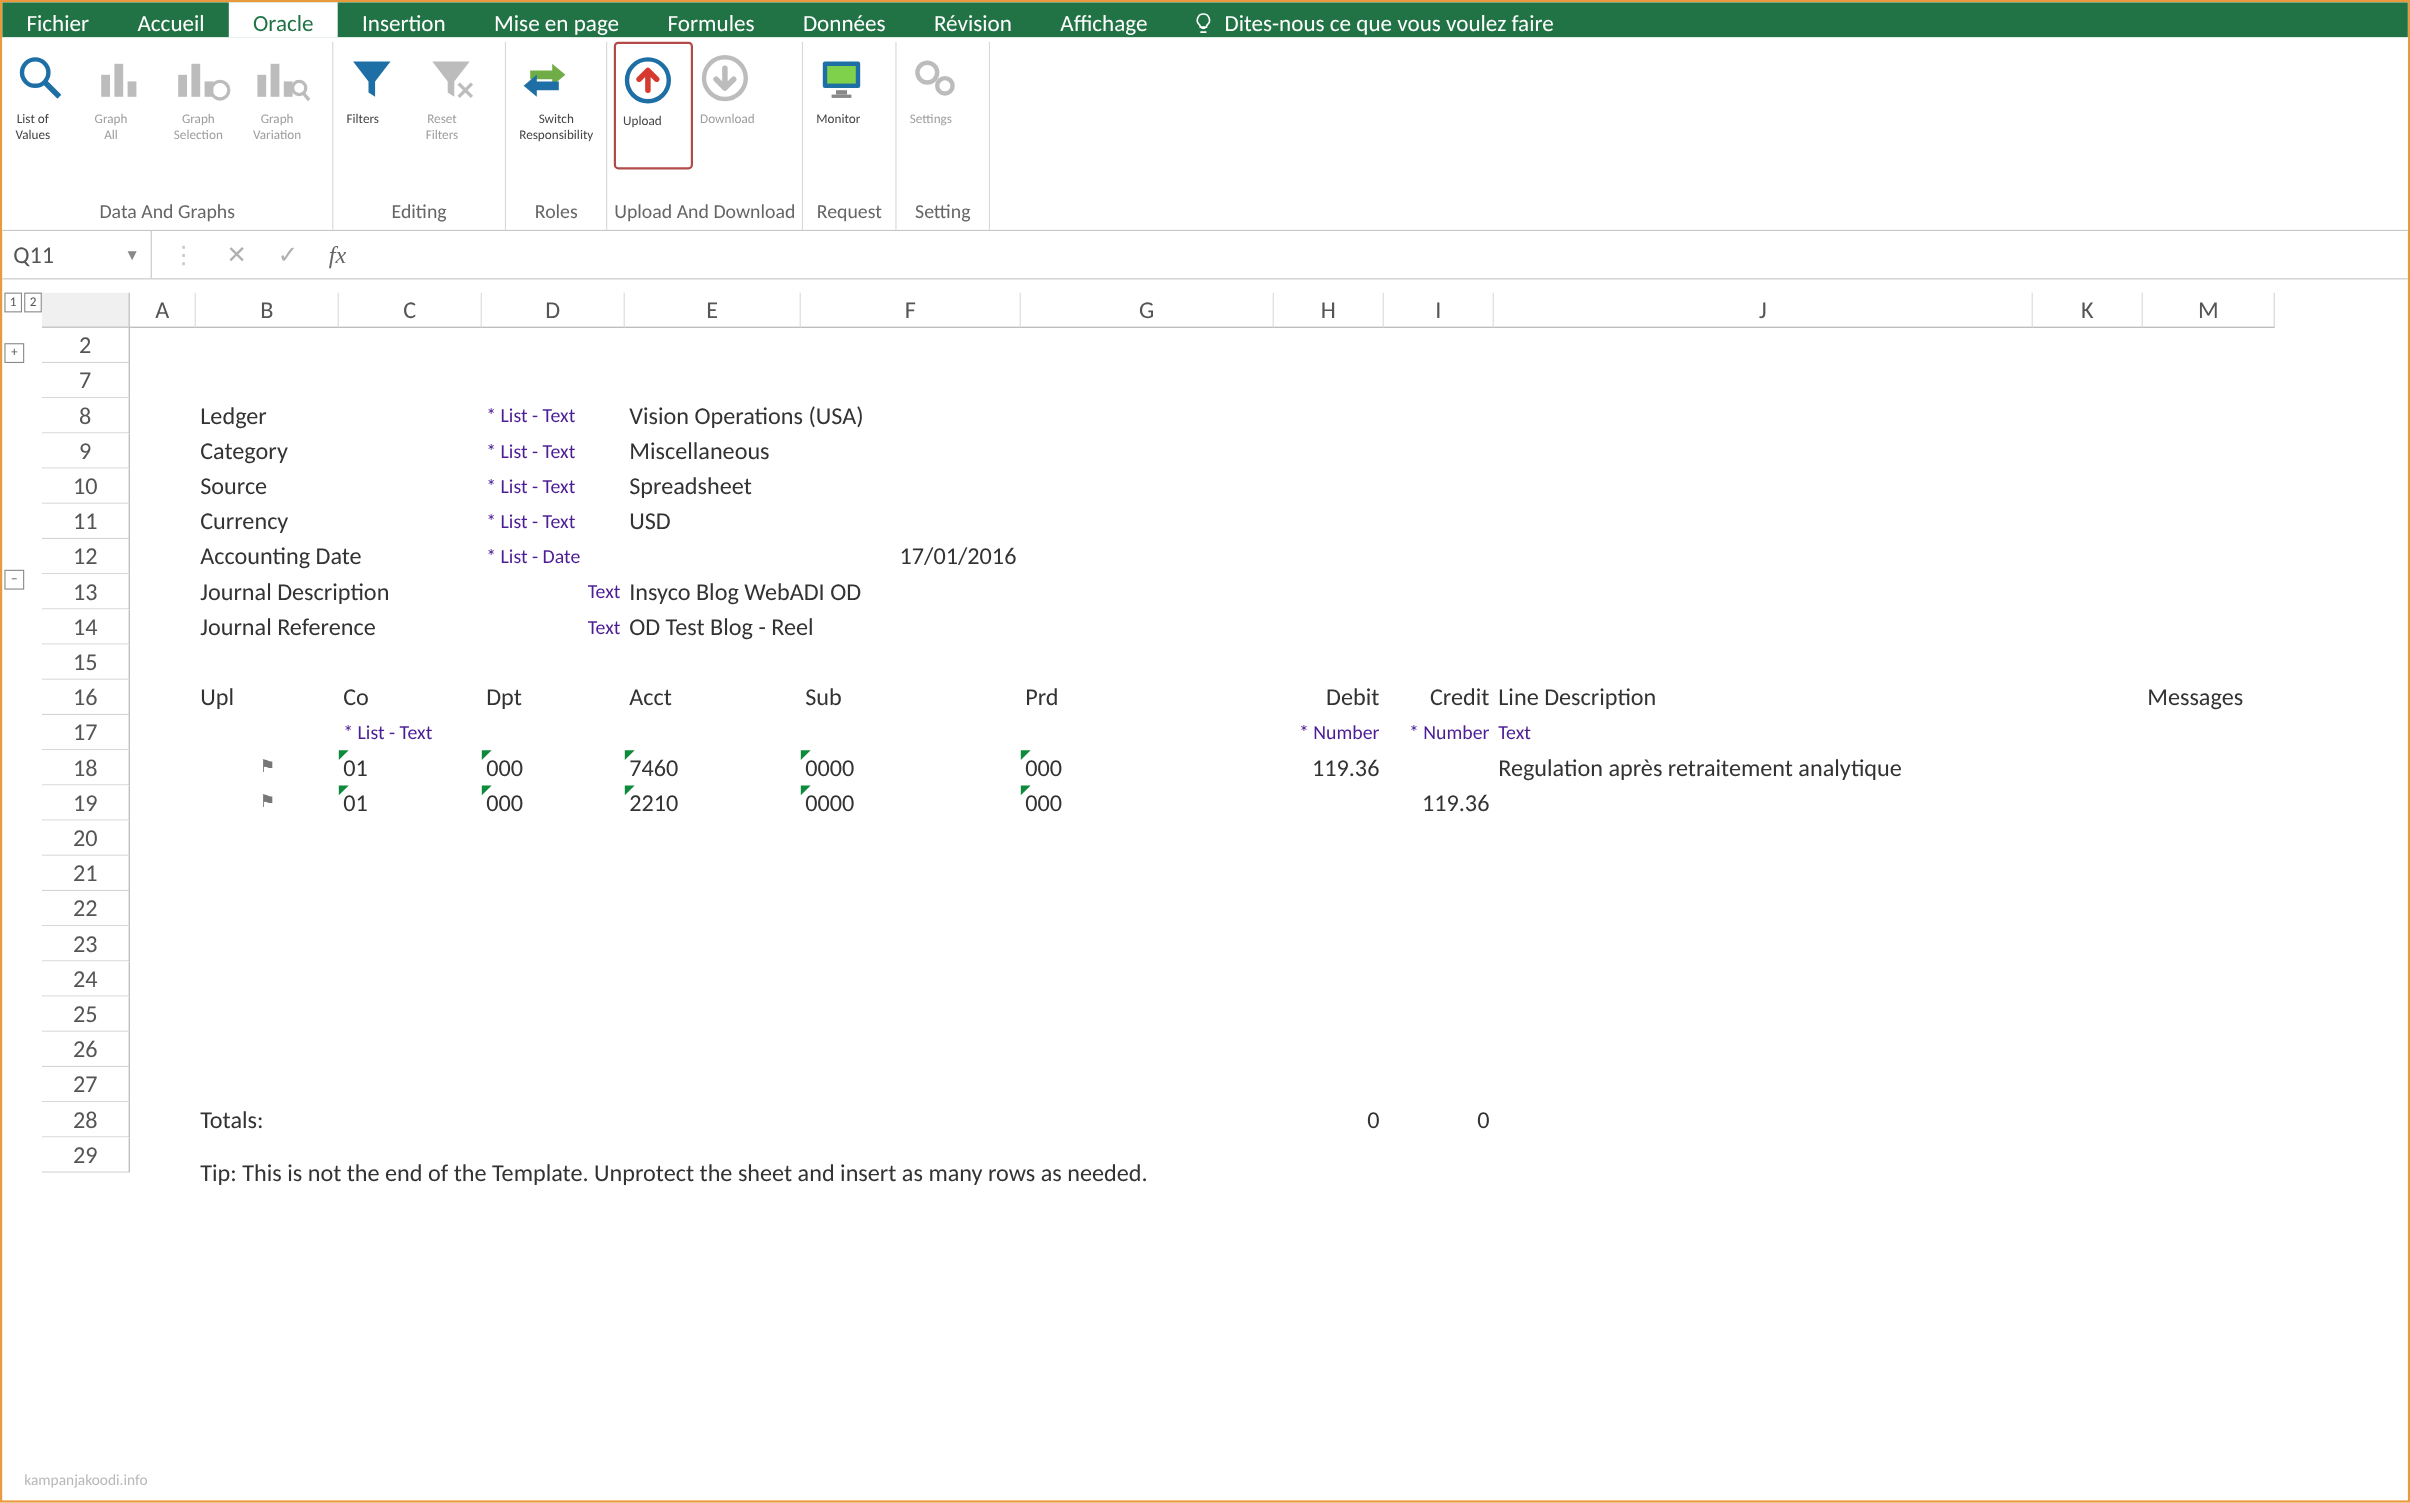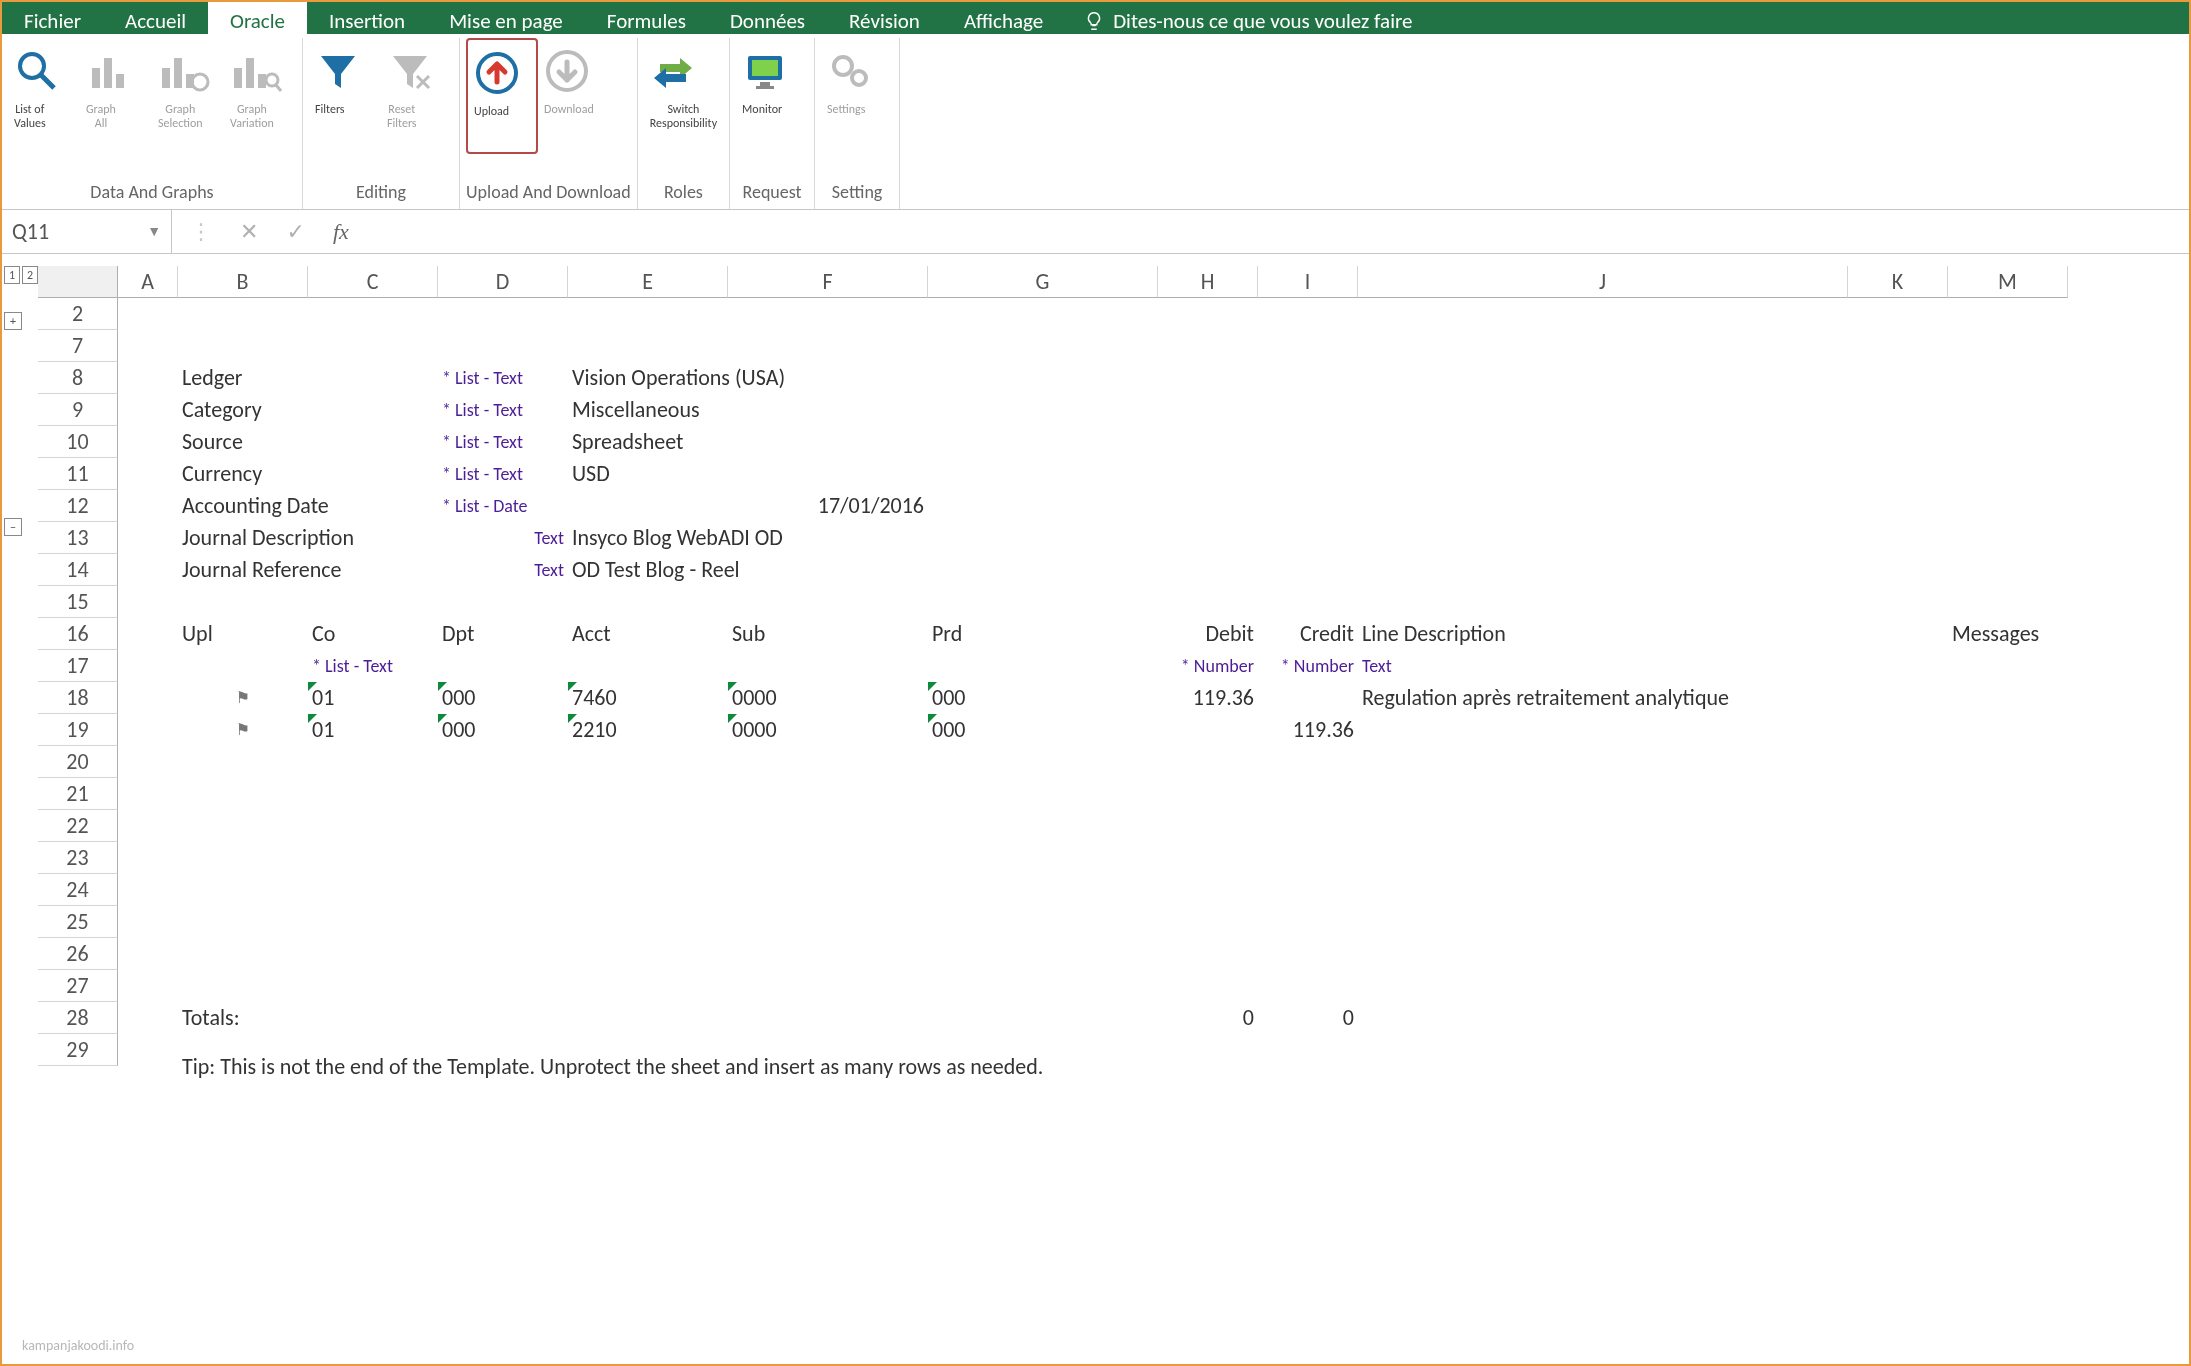--- a/index.html
+++ b/index.html
@@ -89,21 +89,21 @@
 
 .formulabar {
   display: flex;
   align-items: center;
   height: 44px;
   border-bottom: 1px solid #c6c6c6;
   font-size: 22px;
   color: #555;
 }
 .namebox {
-  width: 170px;
+  width: 136px;
   padding: 4px 10px;
   border-right: 1px solid #c6c6c6;
   height: 100%;
   display: flex;
   align-items: center;
   justify-content: space-between;
 }
 .namebox .dd { color:#888; font-size: 14px; }
 .fbctrl {
   display:flex; align-items:center; gap: 28px;
@@ -276,55 +276,55 @@
             </svg>
           </div>
         <div class="lbl">Reset<br>Filters</div>
       </div>
     </div>
     <div class="groupname">Editing</div>
   </div>
 
   <div class="rgroup">
     <div class="buttons">
+      <div class="rbtn">
+        <div class="ico">
+            <svg width="46" height="46" viewBox="0 0 46 46">
+              <path d="M10 16 L30 16 L30 10 L42 20 L30 30 L30 24 L10 24 Z" fill="#71ad47"></path>
+              <path d="M36 32 L16 32 L16 26 L4 36 L16 46 L16 40 L36 40 Z" fill="#1d6fa5" transform="translate(0,-6)"></path>
+            </svg>
+          </div>
+        <div class="lbl">Switch<br>Responsibility</div>
+      </div>
+    </div>
+    <div class="groupname">Roles</div>
+  </div>
+
+  <div class="rgroup">
+    <div class="buttons">
       <div class="rbtn highlight">
         <div class="ico">
             <svg width="46" height="46" viewBox="0 0 46 46">
               <circle cx="23" cy="23" r="19" fill="none" stroke="#1d6fa5" stroke-width="4"></circle>
               <path d="M23 32 L23 14 M15 22 L23 14 L31 22" fill="none" stroke="#d63a2e" stroke-width="5" stroke-linecap="round" stroke-linejoin="round"></path>
             </svg>
           </div>
         <div class="lbl">Upload</div>
       </div>
       <div class="rbtn disabled">
         <div class="ico">
             <svg width="46" height="46" viewBox="0 0 46 46">
               <circle cx="23" cy="23" r="19" fill="none" stroke="#bcbcbc" stroke-width="4"></circle>
               <path d="M23 14 L23 32 M15 24 L23 32 L31 24" fill="none" stroke="#bcbcbc" stroke-width="5" stroke-linecap="round" stroke-linejoin="round"></path>
             </svg>
           </div>
         <div class="lbl">Download</div>
       </div>
     </div>
     <div class="groupname">Upload And Download</div>
-  </div>
-
-  <div class="rgroup">
-    <div class="buttons">
-      <div class="rbtn">
-        <div class="ico">
-            <svg width="46" height="46" viewBox="0 0 46 46">
-              <path d="M10 16 L30 16 L30 10 L42 20 L30 30 L30 24 L10 24 Z" fill="#71ad47"></path>
-              <path d="M36 32 L16 32 L16 26 L4 36 L16 46 L16 40 L36 40 Z" fill="#1d6fa5" transform="translate(0,-6)"></path>
-            </svg>
-          </div>
-        <div class="lbl">Switch<br>Responsibility</div>
-      </div>
-    </div>
-    <div class="groupname">Roles</div>
   </div>
 
   <div class="rgroup">
     <div class="buttons">
       <div class="rbtn">
         <div class="ico">
             <svg width="46" height="46" viewBox="0 0 46 46">
               <rect x="6" y="8" width="34" height="24" rx="2" fill="#1d6fa5"></rect>
               <rect x="10" y="12" width="26" height="16" fill="#7fd04a"></rect>
               <rect x="18" y="34" width="10" height="4" fill="#888"></rect>

